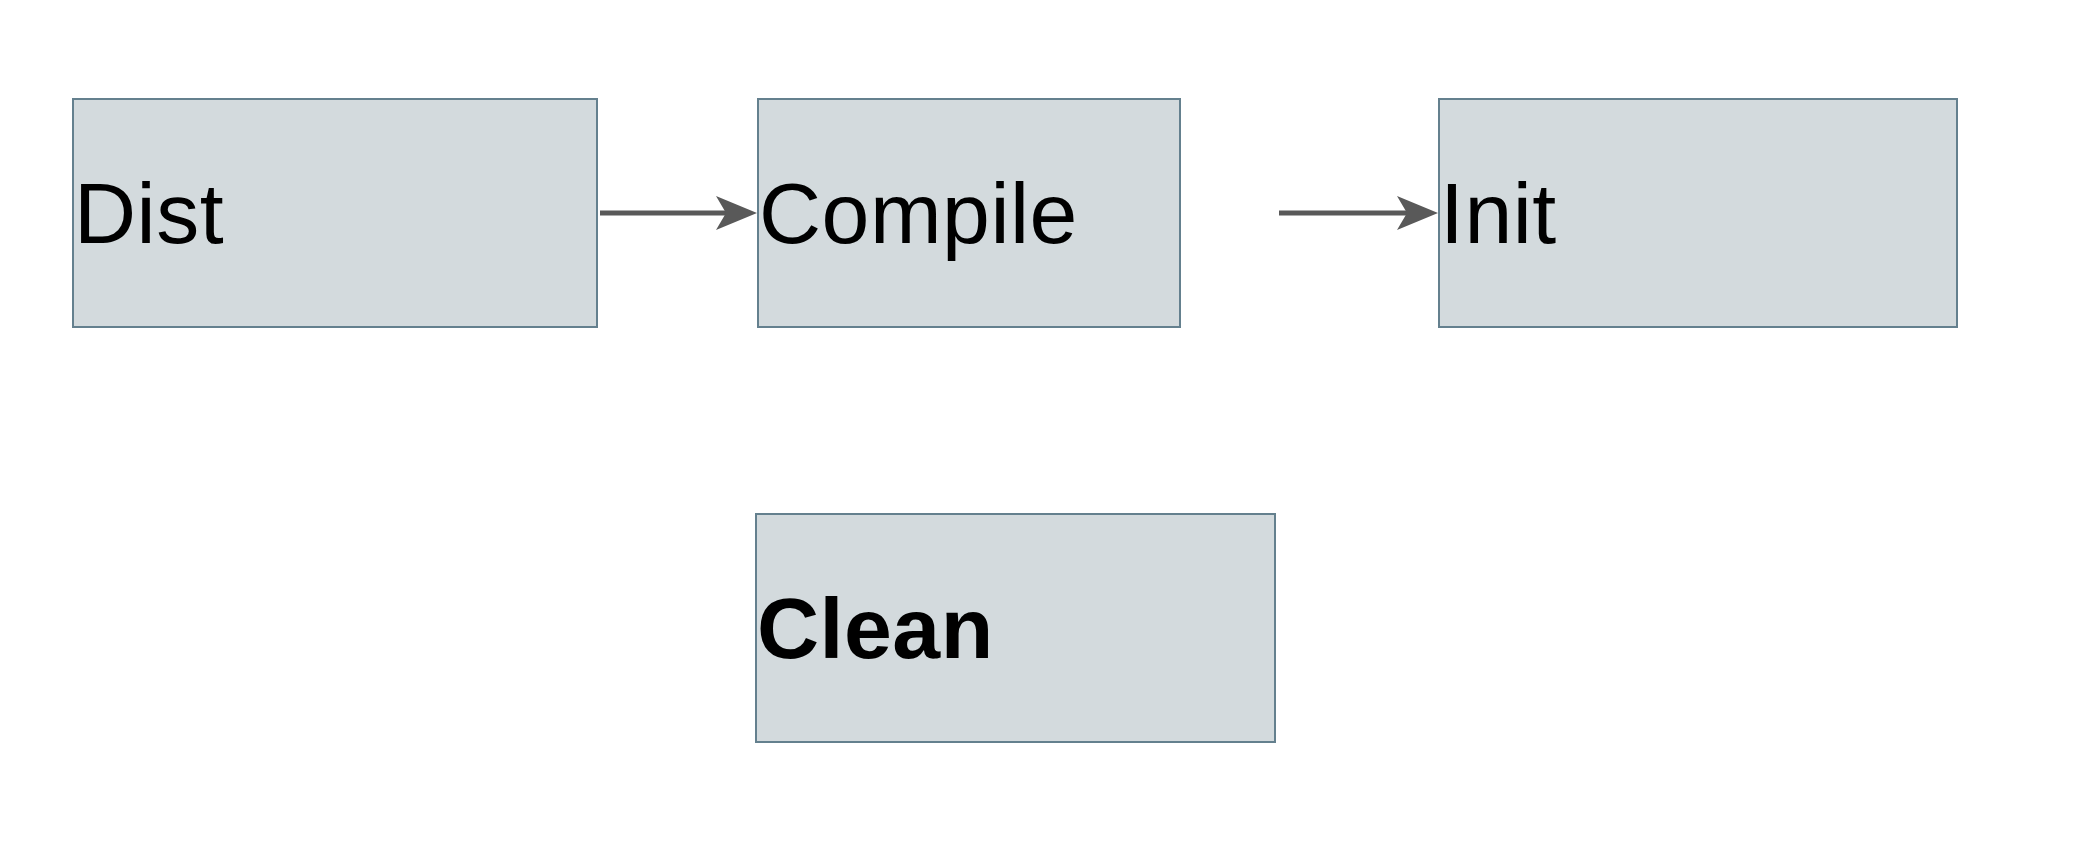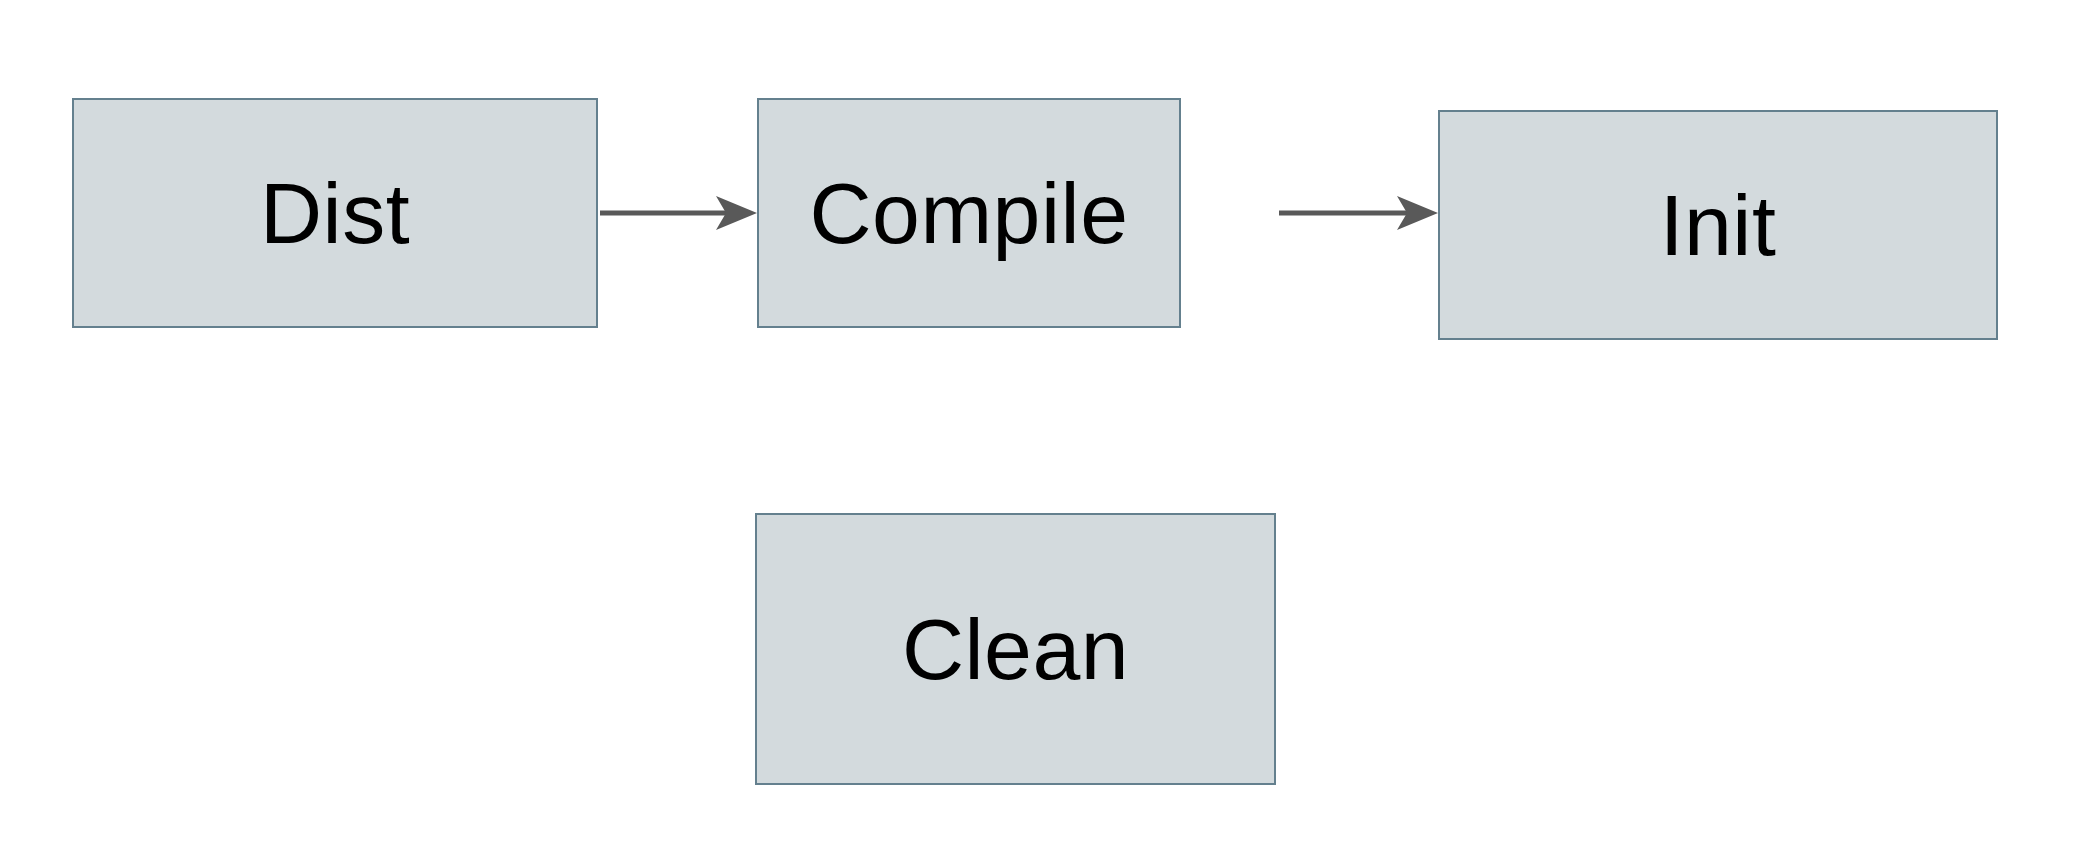--- a/index.html
+++ b/index.html
@@ -19,34 +19,34 @@
     inset: 0;
     background: var(--background, #ffffff);
   }
   .node {
     position: absolute;
     box-sizing: border-box;
     background: var(--node-fill, #d3dadd);
     border: 2px solid var(--node-border, #64808e);
     display: flex;
     align-items: center;
-    justify-content: center;
+    justify-content: flex-start;
   }
   .node .label {
     font-size: 86px;
     line-height: 1;
     color: var(--text, #000000);
     letter-spacing: 0.5px;
     white-space: nowrap;
     user-select: none;
   }
   #node-dist    { left: 72px;   top: 98px;  width: 526px; height: 230px; }
   #node-compile { left: 757px;  top: 98px;  width: 424px; height: 230px; }
-  #node-init    { left: 1438px; top: 98px;  width: 560px; height: 230px; margin-top: 12px; }
-  #node-clean   { left: 755px;  top: 513px; width: 521px; height: 272px; }
+  #node-init    { left: 1438px; top: 98px;  width: 520px; height: 230px; }
+  #node-clean   { left: 755px;  top: 513px; width: 521px; height: 230px; font-weight: bold; }
 
   svg.edges {
     position: absolute;
     inset: 0;
     width: 2078px;
     height: 848px;
     pointer-events: none;
   }
   svg.edges .edge-line {
     stroke: var(--arrow, #595959);

